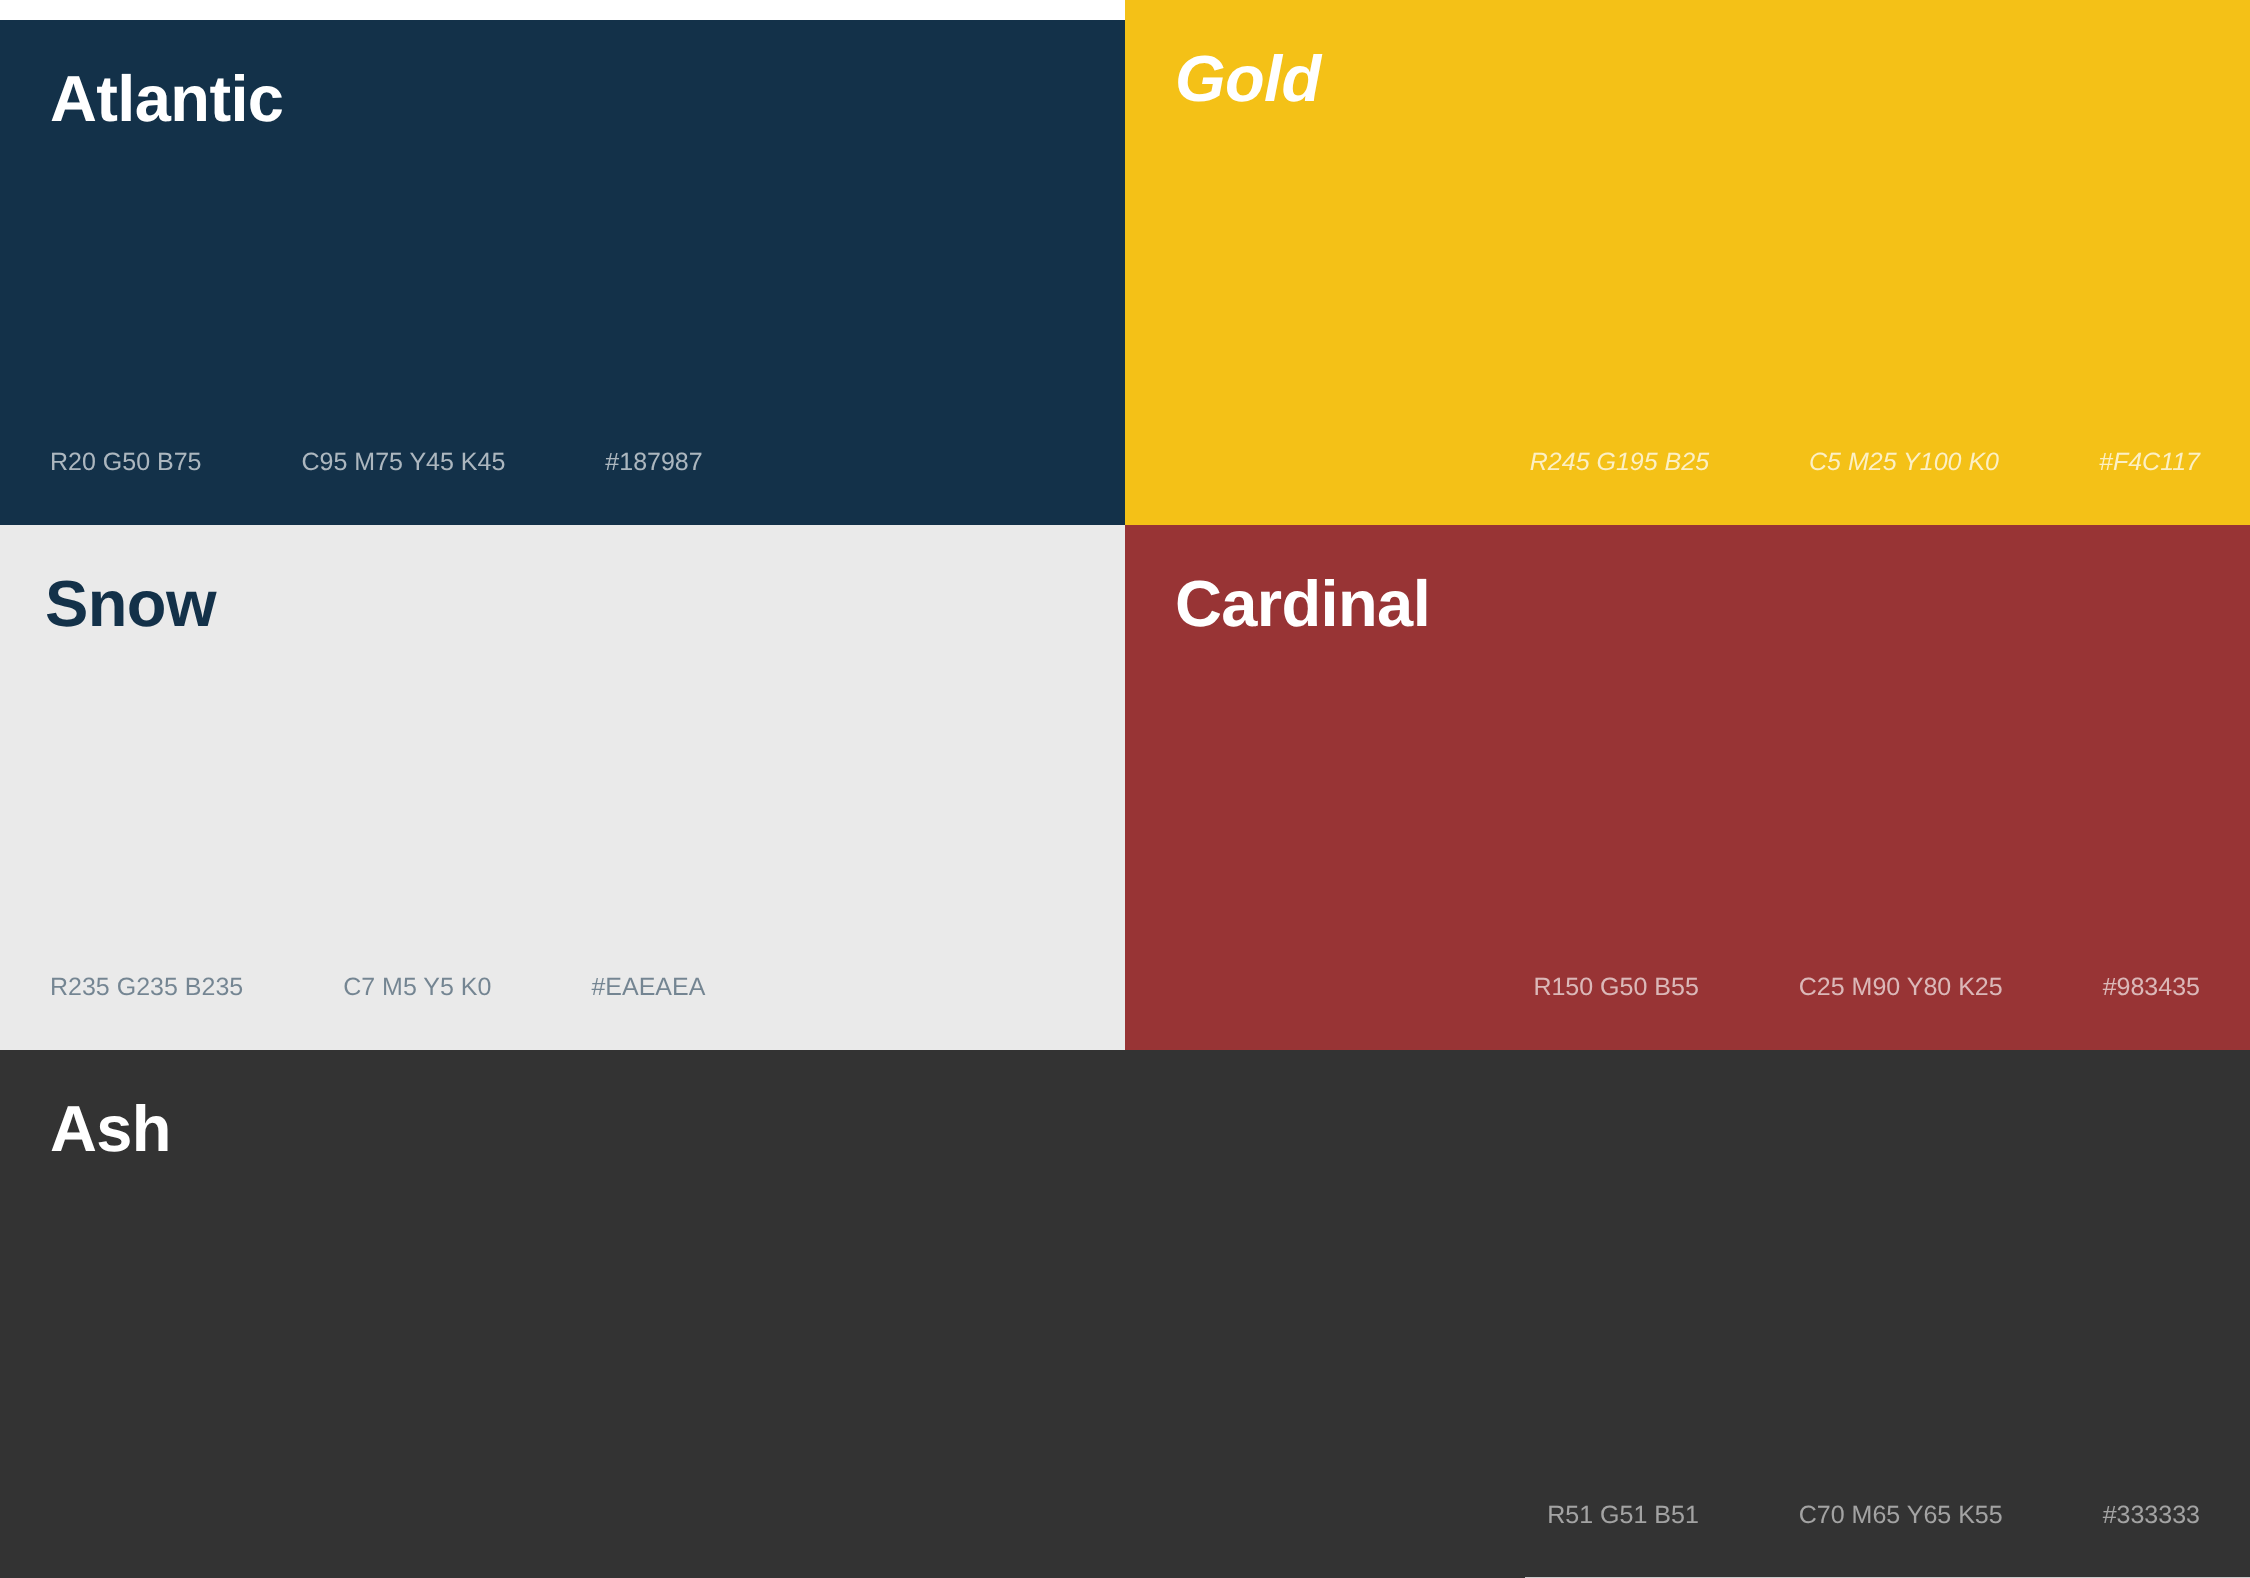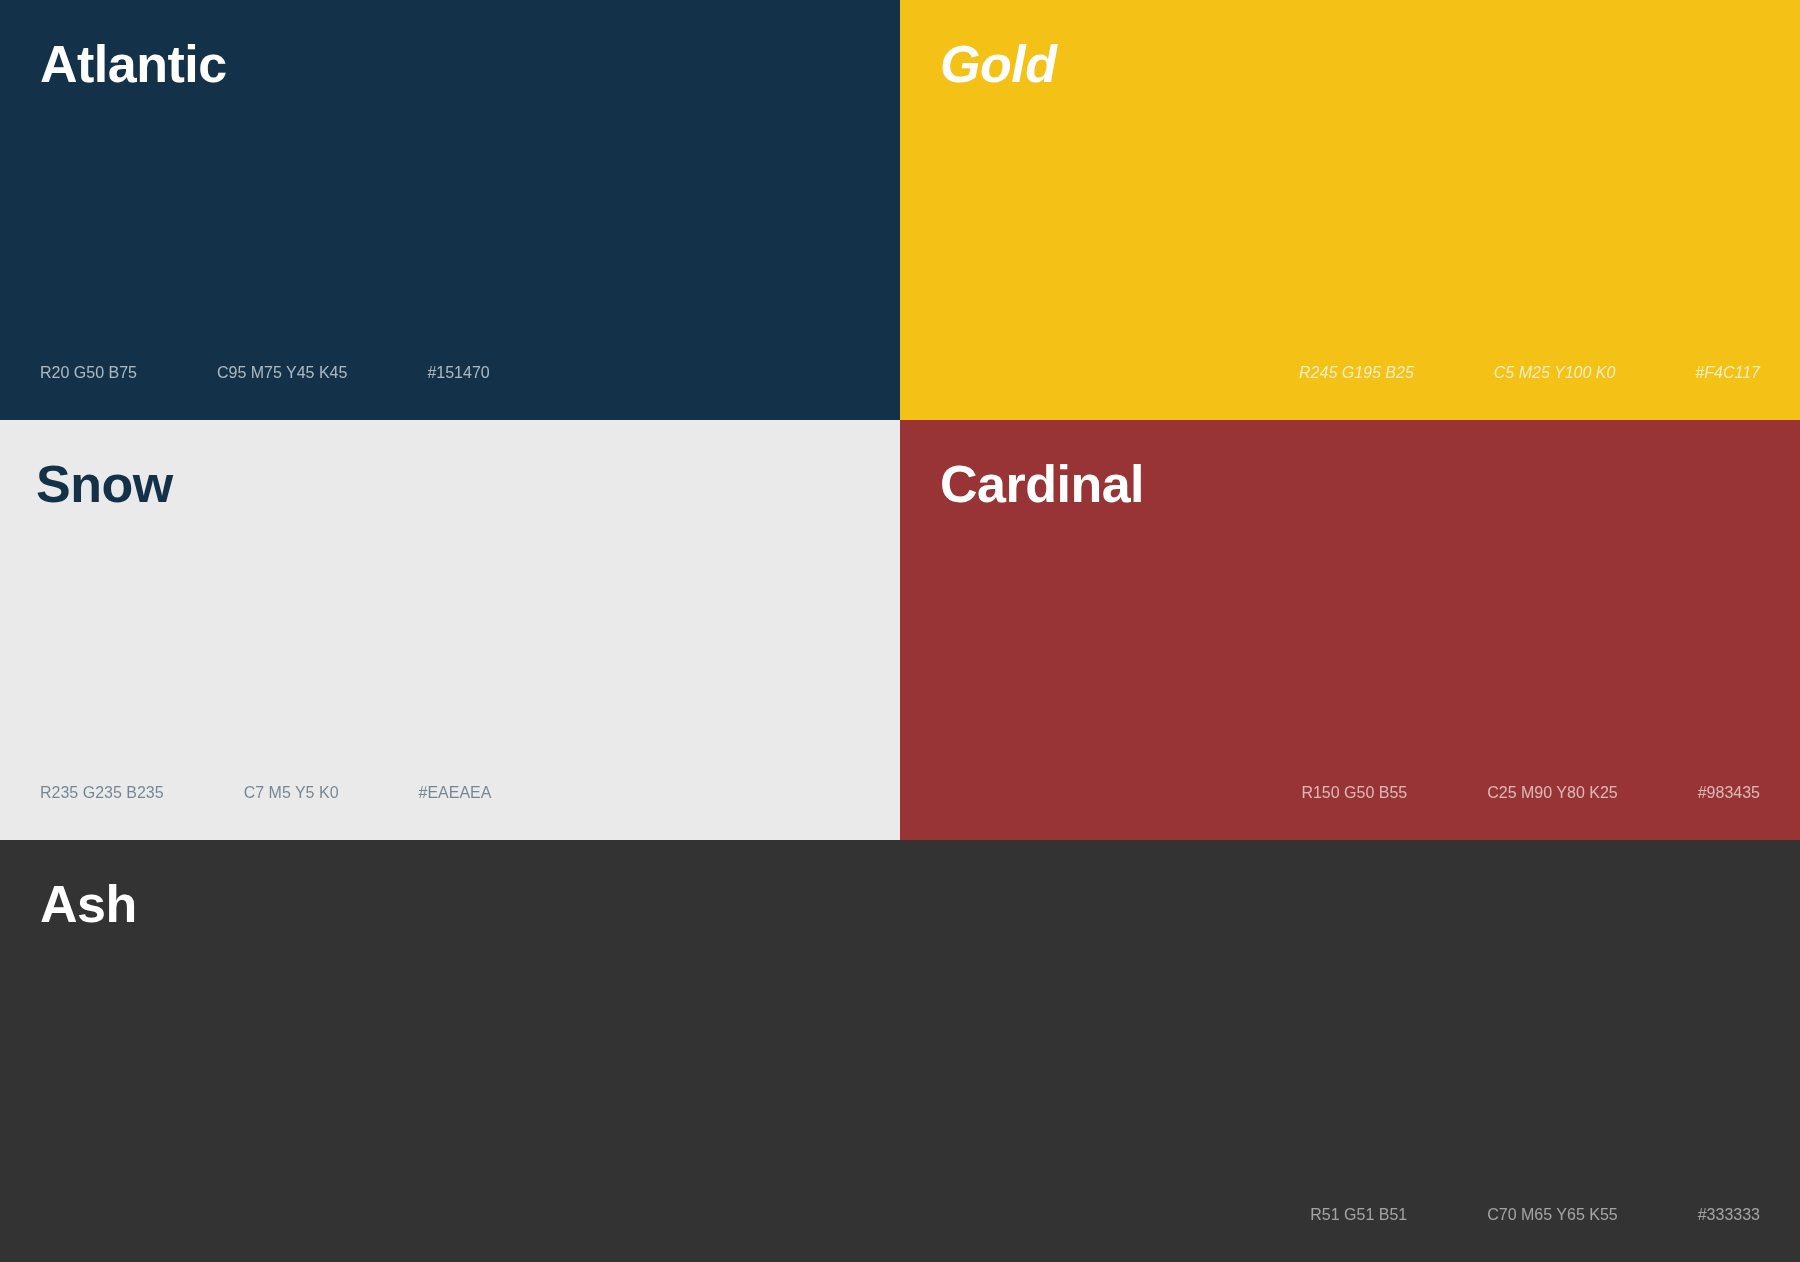--- a/index.html
+++ b/index.html
@@ -15,20 +15,21 @@
 
     .cell {
       position: relative;
       padding: 34px 40px 30px 40px;
     }
 
     .cell-atlantic {
       background-color: #133149;
       grid-column: 1;
       grid-row: 1;
+      margin-top: 16px;
     }
 
     .cell-gold {
       background-color: #F4C117;
       grid-column: 2;
       grid-row: 1;
       font-style: italic;
     }
 
     .cell-snow {
@@ -60,21 +61,21 @@
     .cell-gold .color-name { color: #ffffff; }
     .cell-snow .color-name { color: #133149; }
     .cell-cardinal .color-name { color: #ffffff; }
     .cell-ash .color-name { color: #ffffff; }
 
     .color-values {
       position: absolute;
       bottom: 38px;
       display: flex;
       gap: 80px;
-      font-size: 16px;
+      font-size: 20px;
       font-weight: 400;
       text-align: center;
     }
 
     .cell-atlantic .color-values {
       color: rgba(255,255,255,0.65);
       left: 40px;
     }
 
     .cell-gold .color-values {
@@ -101,21 +102,21 @@
 </head>
 <body>
 
 <div class="grid">
 
   <div class="cell cell-atlantic">
     <span class="color-name">Atlantic</span>
     <div class="color-values">
       <span>R20 G50 B75</span>
       <span>C95 M75 Y45 K45</span>
-      <span>#151470</span>
+      <span>#187987</span>
     </div>
   </div>
 
   <div class="cell cell-gold">
     <span class="color-name">Gold</span>
     <div class="color-values">
       <span>R245 G195 B25</span>
       <span>C5 M25 Y100 K0</span>
       <span>#F4C117</span>
     </div>

